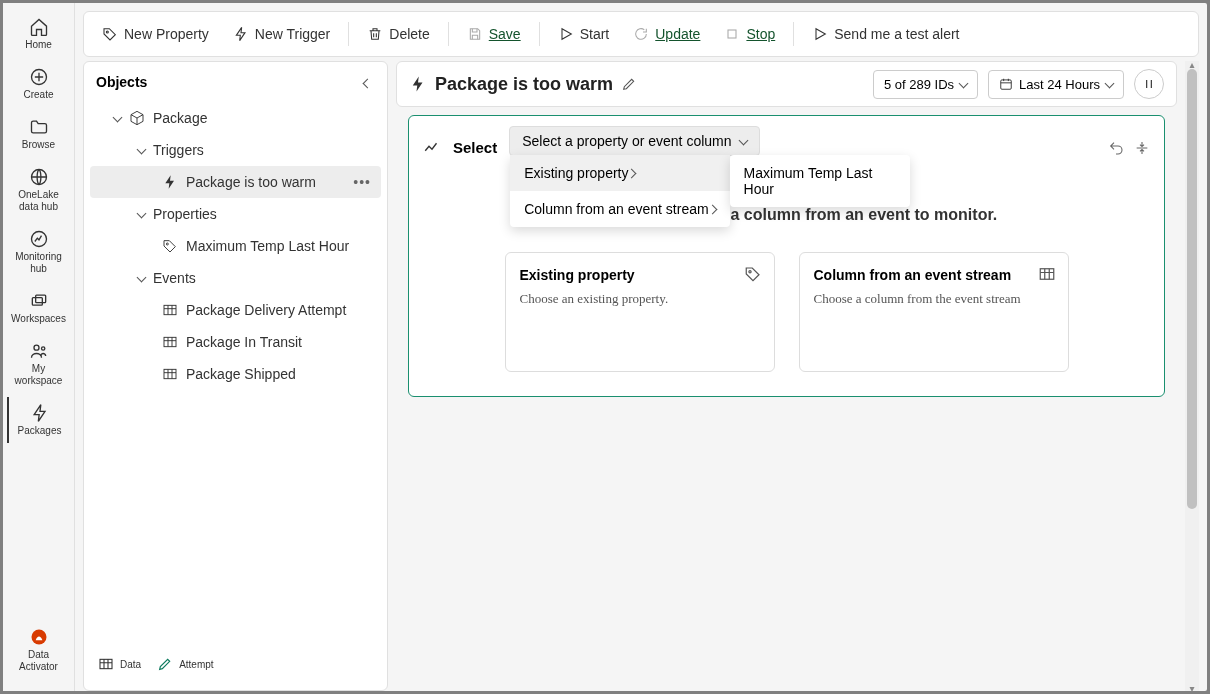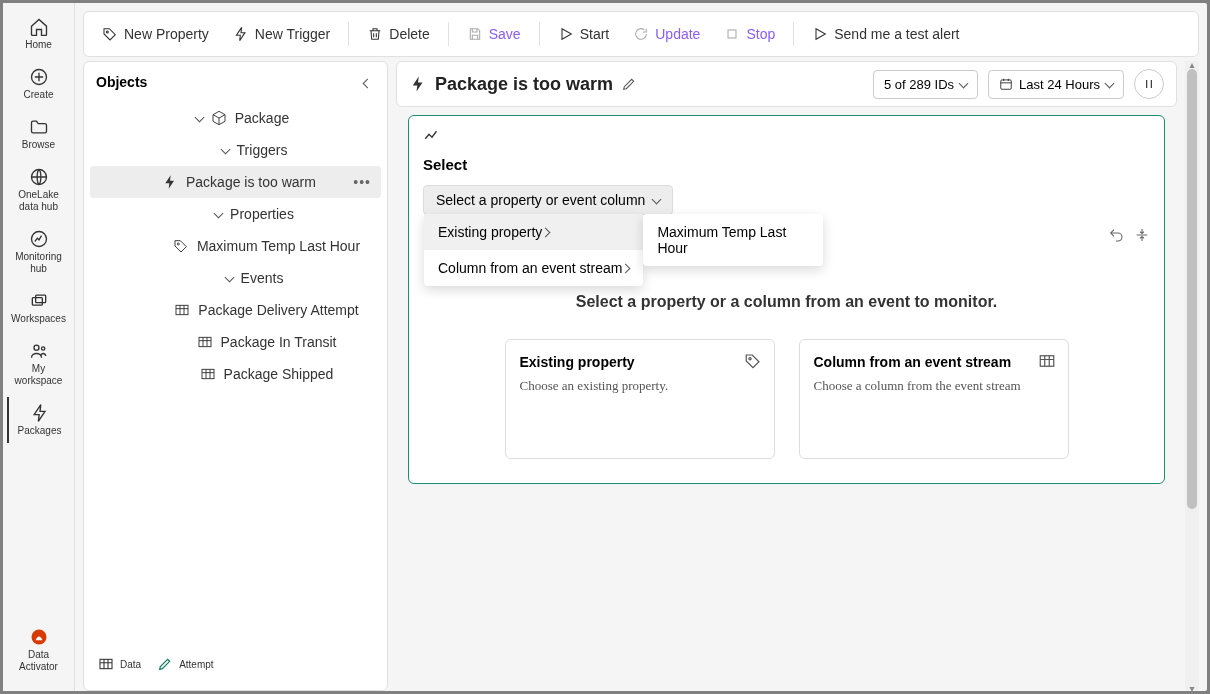--- a/index.html
+++ b/index.html
@@ -12,50 +12,50 @@
 .rail-item.active { border-left: 2px solid #333; border-radius: 0; }
 .rail-item .ic { width: 20px; height: 20px; margin-bottom: 2px; display: flex; align-items: center; justify-content: center; }
 .rail-spacer { flex: 1; }
 
 
 .main { flex: 1; display: flex; flex-direction: column; }
 
 
 .toolbar { background: #fff; border: 1px solid #e0e0e0; border-radius: 6px; margin: 8px 8px 4px 8px; height: 46px; display: flex; align-items: center; padding: 0 8px; gap: 4px; }
 .tb-btn { display: flex; align-items: center; gap: 6px; padding: 6px 10px; font-size: 14px; color: #333; cursor: pointer; border-radius: 4px; background: transparent; border: none; }
-.tb-btn.disabled { color: #8b5cf6; cursor: default; }
+.tb-btn.disabled { color: #14532d; cursor: default; text-decoration: underline; }
 .tb-sep { width: 1px; height: 24px; background: #e0e0e0; margin: 0 4px; }
 .tb-btn .ic { width: 16px; height: 16px; }
 
 
 .content { flex: 1; display: flex; gap: 8px; padding: 0 8px 0 8px; min-height: 0; }
 
 
 .objects { width: 305px; background: #fff; border: 1px solid #e0e0e0; border-radius: 6px; display: flex; flex-direction: column; }
 .objects-head { display: flex; align-items: center; justify-content: space-between; padding: 12px 12px; font-weight: 600; font-size: 14px; }
 .objects-body { flex: 1; overflow: auto; }
-.tree-row { display: flex; align-items: center; gap: 8px; padding: 8px 10px; font-size: 14px; color: #333; cursor: pointer; border-radius: 4px; margin: 0 6px; justify-content: center; }
+.tree-row { display: flex; align-items: center; gap: 8px; padding: 8px 10px; font-size: 14px; color: #333; cursor: pointer; border-radius: 4px; margin: 0 6px; }
 .tree-row.selected { background: #ededed; }
 .tree-row .ic { width: 16px; height: 16px; flex-shrink: 0; }
 .tree-row .more { margin-left: auto; color: #666; font-size: 14px; letter-spacing: 1px; }
 .indent-1 { padding-left: 24px; }
 .indent-2 { padding-left: 48px; }
 .indent-3 { padding-left: 72px; }
 .tree-group-label { font-size: 14px; color: #333; }
 
 
 .right { flex: 1; display: flex; flex-direction: column; gap: 8px; min-width: 0; }
 .right-head { background: #fff; border: 1px solid #e0e0e0; border-radius: 6px; height: 46px; display: flex; align-items: center; padding: 0 12px; gap: 10px; }
 .right-title { font-size: 18px; font-weight: 600; color: #222; display: flex; align-items: center; gap: 8px; }
 .pill-btn { background: #fff; border: 1px solid #ccc; border-radius: 4px; padding: 6px 10px; font-size: 13px; display: flex; align-items: center; gap: 6px; cursor: pointer; }
 .icon-btn { width: 30px; height: 30px; border: 1px solid #ccc; border-radius: 50%; display: flex; align-items: center; justify-content: center; background: #fff; cursor: pointer; }
 
 
 .step-card { background: #fff; border: 1px solid #1a8f6f; border-radius: 6px; padding: 0; margin: 0 12px 0 12px; position: relative; }
-.step-head { display: flex; align-items: flex-start; gap: 12px; padding: 10px 14px; flex-direction: column; }
+.step-head { display: flex; align-items: flex-end; gap: 12px; padding: 10px 14px; }
 .step-head .title { font-weight: 600; font-size: 15px; }
 .step-select { background: #ededed; border: 1px solid #ddd; border-radius: 4px; padding: 6px 12px; font-size: 14px; display: flex; align-items: center; gap: 8px; cursor: pointer; position: relative; }
 .step-head-actions { margin-left: auto; display: flex; gap: 10px; color: #666; }
 .dropdown { position: absolute; top: 100%; left: 0; background: #fff; box-shadow: 0 4px 12px rgba(0,0,0,0.15); border-radius: 4px; min-width: 218px; z-index: 10; }
 .dropdown-item { padding: 10px 14px; font-size: 14px; display: flex; align-items: center; justify-content: space-between; cursor: pointer; }
 .dropdown-item:hover, .dropdown-item.hover { background: #f0f0f0; }
 .submenu { position: absolute; top: 0; left: 100%; background: #fff; box-shadow: 0 4px 12px rgba(0,0,0,0.15); border-radius: 4px; min-width: 180px; }
 .step-body { padding: 40px 24px 24px 24px; text-align: center; }
 .step-body-msg { font-size: 16px; font-weight: 600; color: #333; margin-bottom: 28px; }
 .cards-row { display: flex; gap: 24px; justify-content: center; }

